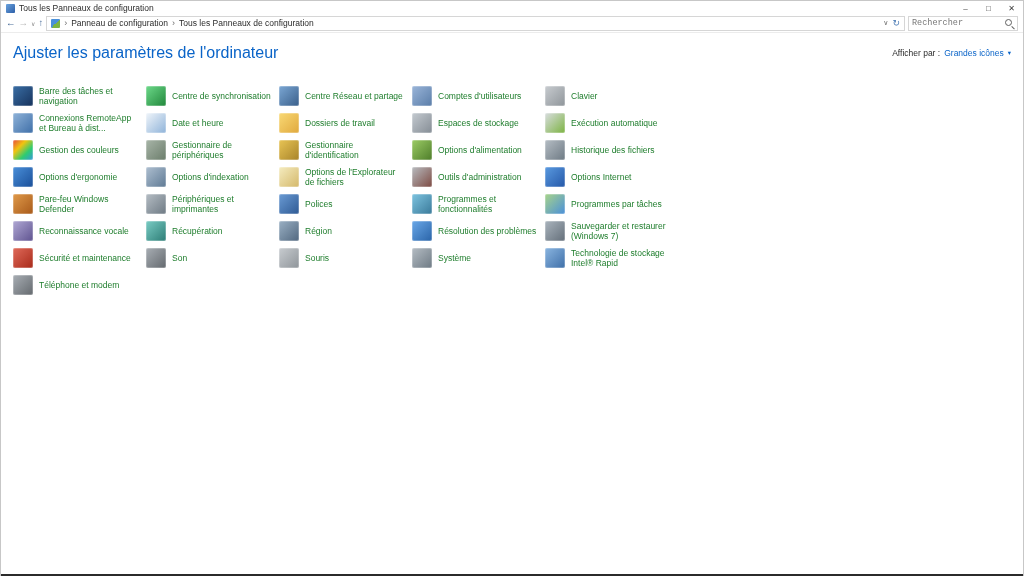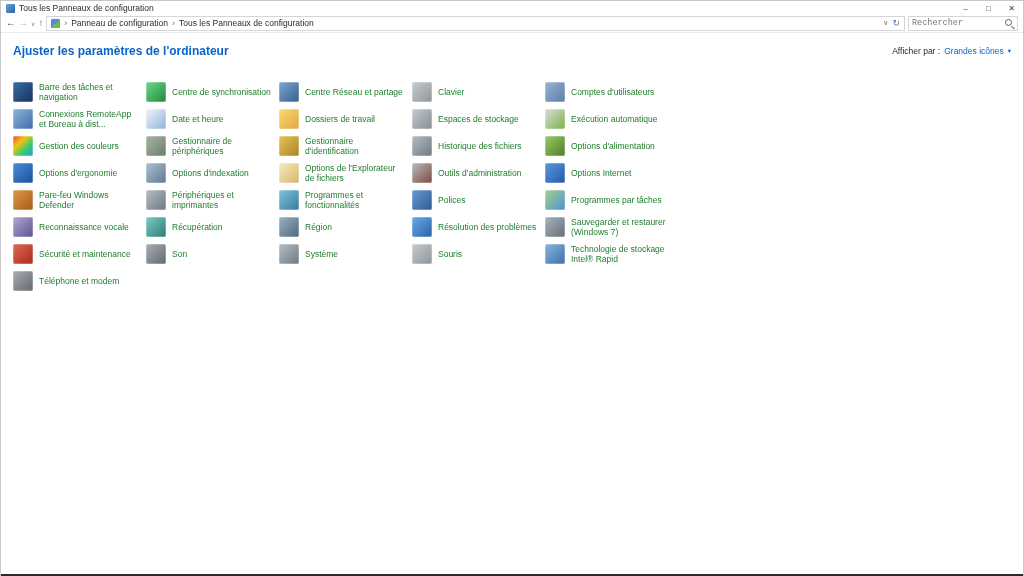--- a/index.html
+++ b/index.html
@@ -28,21 +28,21 @@
   .bc-refresh{font-size:9px;color:#4a7ab5;cursor:pointer;line-height:1;}
   .search-box{width:110px;height:15px;border:1px solid #d6d6d6;display:flex;align-items:center;gap:2px;padding:0 3px;background:#fff;}
   .search-input{flex:1;min-width:0;border:0;outline:0;font-size:8.5px;color:#333;font-family:Liberation Mono, monospace;background:transparent;}
   .search-input::placeholder{color:#767676;}
   .magnifier{position:relative;width:10px;height:10px;flex:0 0 auto;cursor:pointer;}
   .magnifier::before{content:"";position:absolute;left:1px;top:1px;width:5px;height:5px;border:1px solid #5f5f5f;border-radius:50%;}
   .magnifier::after{content:"";position:absolute;left:7.5px;top:7.5px;width:3.5px;height:1.2px;background:#5f5f5f;transform:rotate(45deg);transform-origin:0 0;}
 
   
   .header-row{display:flex;align-items:center;justify-content:space-between;padding:11px 12px 0 12px;}
-  .page-title{font-size:12px;color:var(--link-blue,#0a64c8);font-weight:bold;}
+  .page-title{font-size:16px;color:var(--link-blue,#0a64c8);}
   .view-by{display:flex;align-items:center;gap:4px;font-size:8.5px;color:#2b2b2b;}
   .view-value{color:var(--link-blue,#0a64c8);cursor:pointer;}
   .view-caret{color:var(--link-blue,#0a64c8);font-size:6.5px;cursor:pointer;}
 
   
   .items-grid{display:grid;grid-template-columns:repeat(5,133px);row-gap:7px;margin:24px 0 0 12px;}
   .item{display:flex;align-items:center;gap:6px;min-height:20px;cursor:pointer;padding-right:8px;}
   .item-icon{width:20px;height:20px;border-radius:2px;flex:0 0 auto;box-shadow:inset 0 0 0 1px rgba(255,255,255,.25);}
   .item-label{font-size:8.5px;line-height:10px;color:var(--link-green,#1e7d2c);max-width:102px;}
 
@@ -105,28 +105,28 @@
   </div>
         <div class="item">
     <span class="item-icon" style="background: linear-gradient(135deg, rgb(109, 217, 138), rgb(33, 135, 59));"></span>
     <span class="item-label">Centre de synchronisation</span>
   </div>
         <div class="item">
     <span class="item-icon" style="background: linear-gradient(135deg, rgb(123, 167, 212), rgb(58, 95, 138));"></span>
     <span class="item-label">Centre Réseau et partage</span>
   </div>
         <div class="item">
+    <span class="item-icon" style="background: linear-gradient(135deg, rgb(154, 181, 217), rgb(90, 125, 168));"></span>
+    <span class="item-label">Comptes d'utilisateurs</span>
+  </div>
+        <div class="item">
     <span class="item-icon" style="background: linear-gradient(135deg, rgb(200, 204, 208), rgb(143, 149, 154));"></span>
     <span class="item-label">Clavier</span>
   </div>
         <div class="item">
-    <span class="item-icon" style="background: linear-gradient(135deg, rgb(154, 181, 217), rgb(90, 125, 168));"></span>
-    <span class="item-label">Comptes d'utilisateurs</span>
-  </div>
-        <div class="item">
     <span class="item-icon" style="background: linear-gradient(135deg, rgb(143, 179, 217), rgb(63, 111, 168));"></span>
     <span class="item-label">Connexions RemoteApp et Bureau à dist...</span>
   </div>
         <div class="item">
     <span class="item-icon" style="background: linear-gradient(135deg, rgb(240, 245, 250), rgb(143, 179, 217));"></span>
     <span class="item-label">Date et heure</span>
   </div>
         <div class="item">
     <span class="item-icon" style="background: linear-gradient(135deg, rgb(249, 217, 117), rgb(224, 169, 62));"></span>
     <span class="item-label">Dossiers de travail</span>
@@ -145,28 +145,28 @@
   </div>
         <div class="item">
     <span class="item-icon" style="background: linear-gradient(135deg, rgb(168, 181, 168), rgb(107, 125, 107));"></span>
     <span class="item-label">Gestionnaire de périphériques</span>
   </div>
         <div class="item">
     <span class="item-icon" style="background: linear-gradient(135deg, rgb(232, 196, 85), rgb(168, 132, 42));"></span>
     <span class="item-label">Gestionnaire d'identification</span>
   </div>
         <div class="item">
+    <span class="item-icon" style="background: linear-gradient(135deg, rgb(156, 204, 101), rgb(78, 125, 42));"></span>
+    <span class="item-label">Options d'alimentation</span>
+  </div>
+        <div class="item">
     <span class="item-icon" style="background: linear-gradient(135deg, rgb(181, 189, 196), rgb(110, 122, 132));"></span>
     <span class="item-label">Historique des fichiers</span>
   </div>
         <div class="item">
-    <span class="item-icon" style="background: linear-gradient(135deg, rgb(156, 204, 101), rgb(78, 125, 42));"></span>
-    <span class="item-label">Options d'alimentation</span>
-  </div>
-        <div class="item">
     <span class="item-icon" style="background: linear-gradient(135deg, rgb(74, 143, 217), rgb(26, 79, 153));"></span>
     <span class="item-label">Options d'ergonomie</span>
   </div>
         <div class="item">
     <span class="item-icon" style="background: linear-gradient(135deg, rgb(174, 191, 208), rgb(95, 122, 148));"></span>
     <span class="item-label">Options d'indexation</span>
   </div>
         <div class="item">
     <span class="item-icon" style="background: linear-gradient(135deg, rgb(245, 236, 192), rgb(212, 184, 106));"></span>
     <span class="item-label">Options de l'Explorateur de fichiers</span>
@@ -181,28 +181,28 @@
   </div>
         <div class="item">
     <span class="item-icon" style="background: linear-gradient(135deg, rgb(224, 154, 74), rgb(168, 90, 26));"></span>
     <span class="item-label">Pare-feu Windows Defender</span>
   </div>
         <div class="item">
     <span class="item-icon" style="background: linear-gradient(135deg, rgb(181, 189, 196), rgb(110, 122, 132));"></span>
     <span class="item-label">Périphériques et imprimantes</span>
   </div>
         <div class="item">
+    <span class="item-icon" style="background: linear-gradient(135deg, rgb(106, 155, 212), rgb(47, 90, 148));"></span>
+    <span class="item-label">Polices</span>
+  </div>
+        <div class="item">
     <span class="item-icon" style="background: linear-gradient(135deg, rgb(126, 196, 224), rgb(58, 122, 154));"></span>
     <span class="item-label">Programmes et fonctionnalités</span>
   </div>
         <div class="item">
-    <span class="item-icon" style="background: linear-gradient(135deg, rgb(106, 155, 212), rgb(47, 90, 148));"></span>
-    <span class="item-label">Polices</span>
-  </div>
-        <div class="item">
     <span class="item-icon" style="background: linear-gradient(135deg, rgb(168, 212, 138), rgb(74, 143, 217));"></span>
     <span class="item-label">Programmes par tâches</span>
   </div>
         <div class="item">
     <span class="item-icon" style="background: linear-gradient(135deg, rgb(176, 168, 212), rgb(95, 83, 144));"></span>
     <span class="item-label">Reconnaissance vocale</span>
   </div>
         <div class="item">
     <span class="item-icon" style="background: linear-gradient(135deg, rgb(122, 204, 196), rgb(45, 125, 118));"></span>
     <span class="item-label">Récupération</span>
@@ -221,28 +221,28 @@
   </div>
         <div class="item">
     <span class="item-icon" style="background: linear-gradient(135deg, rgb(224, 106, 90), rgb(168, 42, 26));"></span>
     <span class="item-label">Sécurité et maintenance</span>
   </div>
         <div class="item">
     <span class="item-icon" style="background: linear-gradient(135deg, rgb(168, 174, 180), rgb(100, 105, 110));"></span>
     <span class="item-label">Son</span>
   </div>
         <div class="item">
+    <span class="item-icon" style="background: linear-gradient(135deg, rgb(200, 204, 208), rgb(143, 149, 154));"></span>
+    <span class="item-label">Souris</span>
+  </div>
+        <div class="item">
     <span class="item-icon" style="background: linear-gradient(135deg, rgb(181, 189, 196), rgb(110, 122, 132));"></span>
     <span class="item-label">Système</span>
   </div>
         <div class="item">
-    <span class="item-icon" style="background: linear-gradient(135deg, rgb(200, 204, 208), rgb(143, 149, 154));"></span>
-    <span class="item-label">Souris</span>
-  </div>
-        <div class="item">
     <span class="item-icon" style="background: linear-gradient(135deg, rgb(138, 181, 224), rgb(63, 111, 168));"></span>
     <span class="item-label">Technologie de stockage Intel® Rapid</span>
   </div>
         <div class="item">
     <span class="item-icon" style="background: linear-gradient(135deg, rgb(168, 174, 180), rgb(100, 105, 110));"></span>
     <span class="item-label">Téléphone et modem</span>
   </div>
       </div>
   </div>
 

